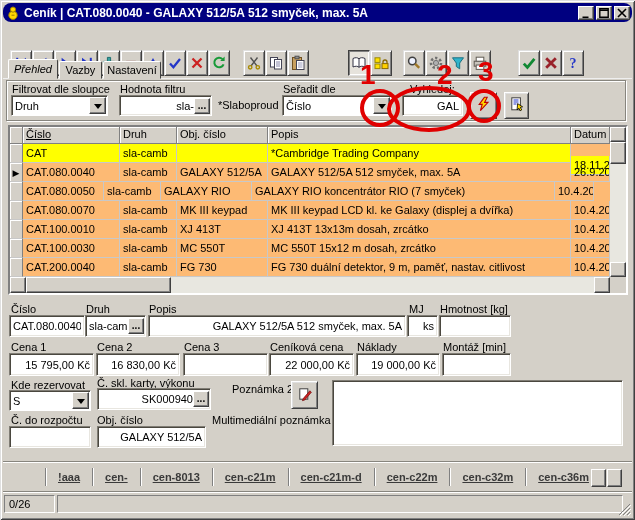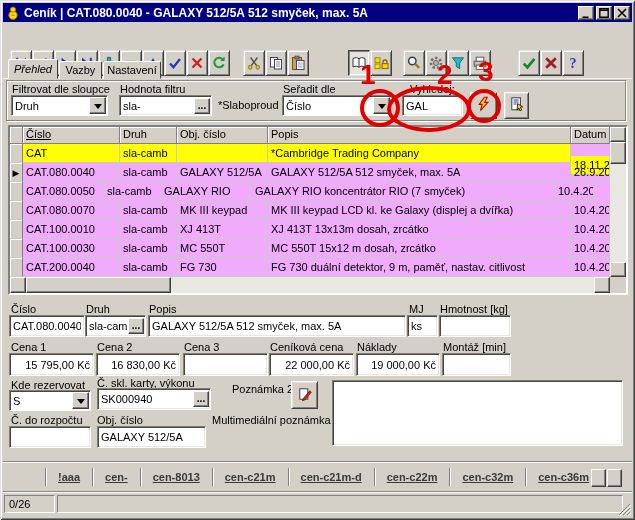--- a/index.html
+++ b/index.html
@@ -3,59 +3,59 @@
 <meta charset="utf-8">
 <style>
   html,body{margin:0;padding:0;background:#d4d0c8;}
   *{box-sizing:border-box;}
   body{font-family:"Liberation Sans",sans-serif;font-size:11px;color:#000;}
   .w{position:relative;width:635px;height:520px;background:#d4d0c8;
      box-shadow:inset 1px 1px 0 #dfdfdf, inset -1px -1px 0 #404040, inset 2px 2px 0 #fff, inset -2px -2px 0 #808080;
      overflow:hidden;}
   .abs{position:absolute;}
   
-  .titlebar{position:absolute;left:3px;top:3px;width:629px;height:19px;background:#000080;display:flex;align-items:center;padding:0 2px;}
+  .titlebar{position:absolute;left:3px;top:3px;width:629px;height:19px;background:#000080;display:flex;align-items:center;padding:0 2px;border-radius:8px;}
   .ticon{width:16px;height:16px;margin-right:3px;flex:0 0 auto;}
   .ttext{color:#fff;font-weight:bold;font-size:12px;white-space:nowrap;overflow:hidden;flex:1;}
   .wbtns{display:flex;gap:2px;margin-left:4px;}
   .wbtn{width:16px;height:14px;background:#d4d0c8;border:1px solid;border-color:#fff #404040 #404040 #fff;box-shadow:inset -1px -1px 0 #808080;padding:0;display:flex;align-items:center;justify-content:center;}
   
   .tbg{position:absolute;top:26px;display:flex;}
   .tbtn{width:22px;height:26px;background:#d4d0c8;border:1px solid;border-color:#dfdfdf #404040 #404040 #dfdfdf;box-shadow:inset 1px 1px 0 #fff, inset -1px -1px 0 #808080;display:flex;align-items:center;justify-content:center;}
   .tbtn.pressed{border-color:#404040 #dfdfdf #dfdfdf #404040;box-shadow:inset 1px 1px 0 #808080, inset -1px -1px 0 #fff;background:#e6e3dc;}
   .tbi{width:16px;height:16px;display:block;}
   .tbi svg{display:block;}
   
   .pageline{position:absolute;left:3px;top:78px;width:629px;height:1px;background:#efefef;}
   .tab{position:absolute;top:61px;height:18px;background:#d4d0c8;border:1px solid;border-color:#fff #404040 #d4d0c8 #fff;border-radius:2px 2px 0 0;text-align:center;line-height:16px;z-index:2;}
   .tab.active{top:59px;height:20px;line-height:19px;z-index:5;font-style:italic;}
   
   .ebox{position:absolute;border:1px solid #87857e;box-shadow:inset 1px 1px 0 #fff, 1px 1px 0 #fff;}
   .flabel{position:absolute;white-space:nowrap;}
   
-  .tin{position:absolute;background:#fff;border:1px solid;border-color:#807d75 #fff #fff #807d75;box-shadow:inset 1px 1px 0 #4a473f, inset -1px -1px 0 #e8e6e0;font-family:"Liberation Sans",sans-serif;font-size:11px;padding:0 3px;margin:0;}
+  .tin{position:absolute;background:#fff;border:1px solid;border-color:#807d75 #fff #fff #807d75;box-shadow:inset 1px 1px 0 #4a473f, inset -1px -1px 0 #e8e6e0;font-family:"Liberation Sans",sans-serif;font-size:11px;padding:0 3px;margin:0;text-align:right;}
   input.tin{line-height:normal;}
   .tin.num{text-align:right;}
   .wrap{display:flex;align-items:center;padding:0 1px 0 3px;}
   .wrap .val{flex:1;white-space:nowrap;overflow:hidden;}
   .dots,.mbtn{flex:0 0 auto;height:16px;width:16px;background:#d4d0c8;border:1px solid;border-color:#fff #404040 #404040 #fff;box-shadow:inset -1px -1px 0 #808080;padding:0;font:bold 10px "Liberation Sans",sans-serif;line-height:8px;}
   .dots::after{content:"...";}
   .mbtn::after{content:"—";font-size:9px;}
   .combo{position:absolute;background:#fff;border:1px solid;border-color:#807d75 #fff #fff #807d75;box-shadow:inset 1px 1px 0 #4a473f;display:flex;align-items:center;padding-left:3px;}
   .cval{flex:1;}
   .dd{width:17px;align-self:stretch;margin:1px;background:#d4d0c8;border:1px solid;border-color:#fff #404040 #404040 #fff;box-shadow:inset -1px -1px 0 #808080;display:flex;align-items:center;justify-content:center;}
   .dd::after{content:"";border:4px solid transparent;border-top:5px solid #000;margin-top:5px;}
   .iconbtn{position:absolute;background:#d4d0c8;border:1px solid;border-color:#fff #404040 #404040 #fff;box-shadow:inset 1px 1px 0 #dfdfdf, inset -1px -1px 0 #808080;display:flex;align-items:center;justify-content:center;padding:0;}
   
   .gridbox{position:absolute;left:8px;top:125px;width:620px;height:170px;background:#fff;border:2px solid;border-color:#808080 #fff #fff #808080;box-shadow:inset 1px 1px 0 #404040;overflow:hidden;}
   .ghead{position:absolute;left:0;top:0;height:17px;display:flex;}
   .ghc{height:17px;background:#d4d0c8;border-right:1px solid #808080;border-bottom:1px solid #808080;box-shadow:inset 1px 1px 0 #fff;padding:1px 0 0 3px;white-space:nowrap;overflow:hidden;}
   .ghc.sorted{text-decoration:underline;}
   .gbody{position:absolute;left:0;top:17px;}
-  .grow{display:flex;height:19px;background:#f0abfc;}
+  .grow{display:flex;height:19px;background:#fdba74;}
   .grow.hl .gcell{background:#ffff00;}
   .gcell{height:19px;line-height:18px;border-right:1px solid #c8c8c8;border-bottom:1px solid #c8c8c8;padding-left:3px;white-space:nowrap;overflow:hidden;}
   .gcell.marker{background:#d4d0c8 !important;border-right:1px solid #808080;box-shadow:inset 1px 1px 0 #fff;padding:0;text-align:center;}
   .selmark{font-size:9px;line-height:19px;}
   .vscroll{position:absolute;right:0;top:0;width:16px;height:150px;background:#e8e7e0;}
   .hscroll{position:absolute;left:0;bottom:0;height:16px;width:600px;background:#e8e7e0;}
   .scorner{position:absolute;right:0;bottom:0;width:16px;height:16px;background:#d4d0c8;}
   .sbtn{position:absolute;width:16px;height:15px;background:#d4d0c8;border:1px solid;border-color:#fff #404040 #404040 #fff;box-shadow:inset -1px -1px 0 #808080;display:flex;align-items:center;justify-content:center;}
   .sbtn i{border:4px solid transparent;display:block;width:0;height:0;}
   .i-up{border-bottom:5px solid #000;margin-top:-4px;}

